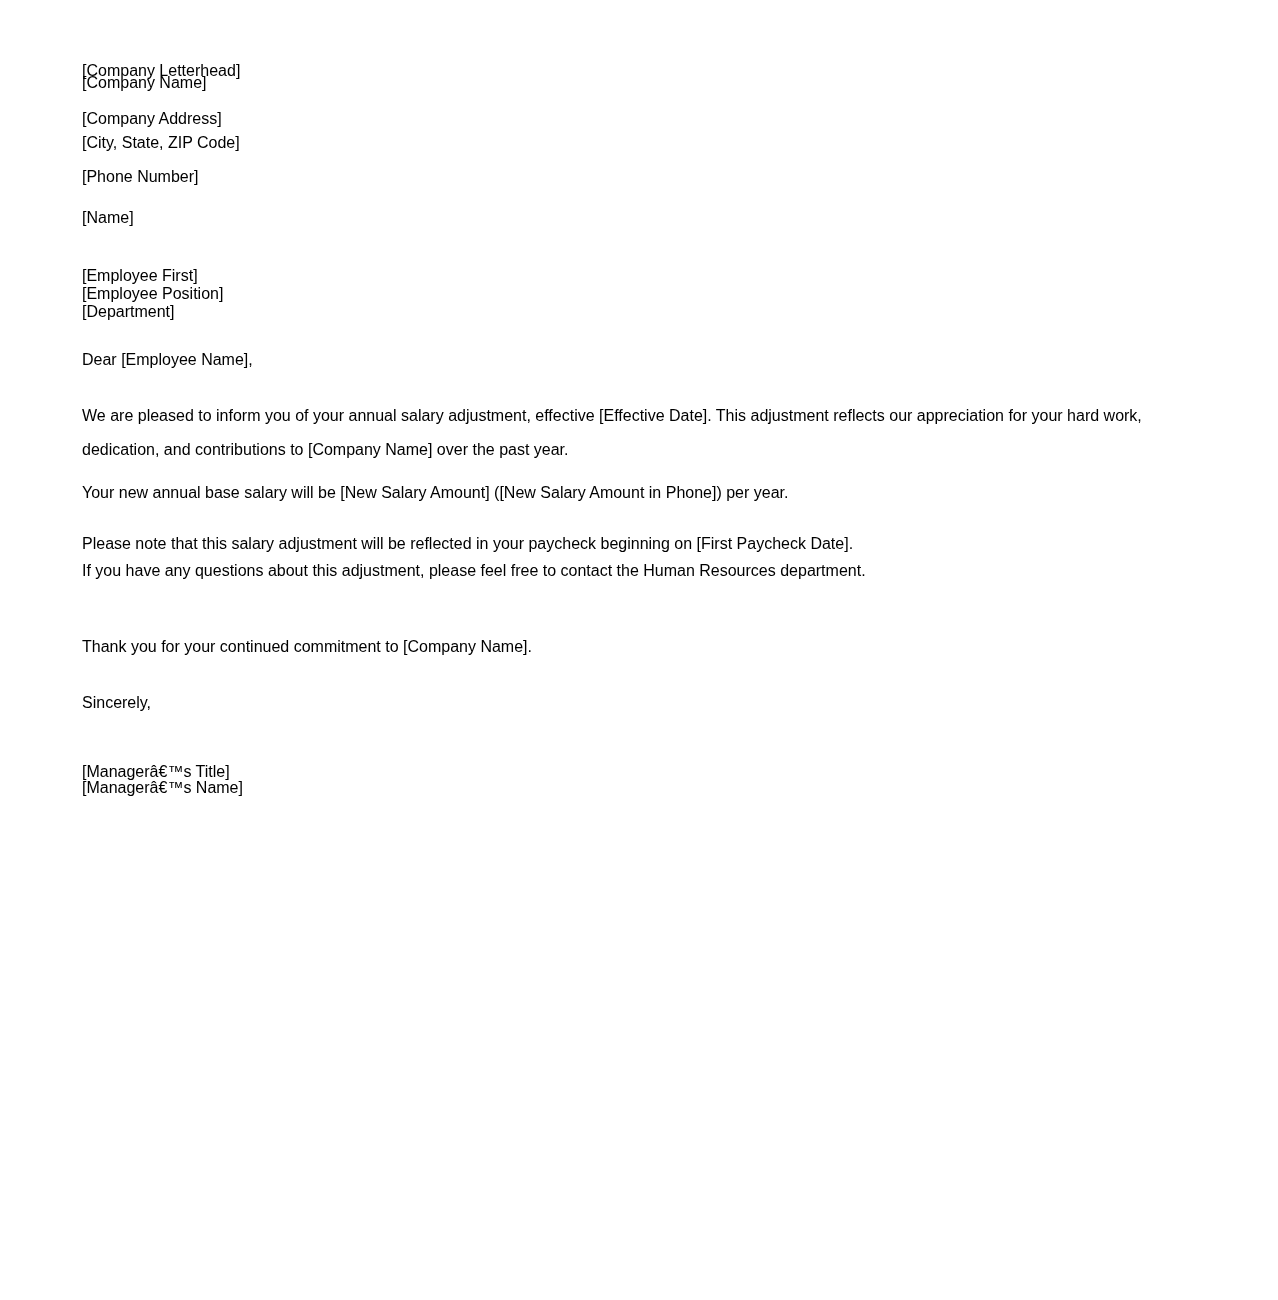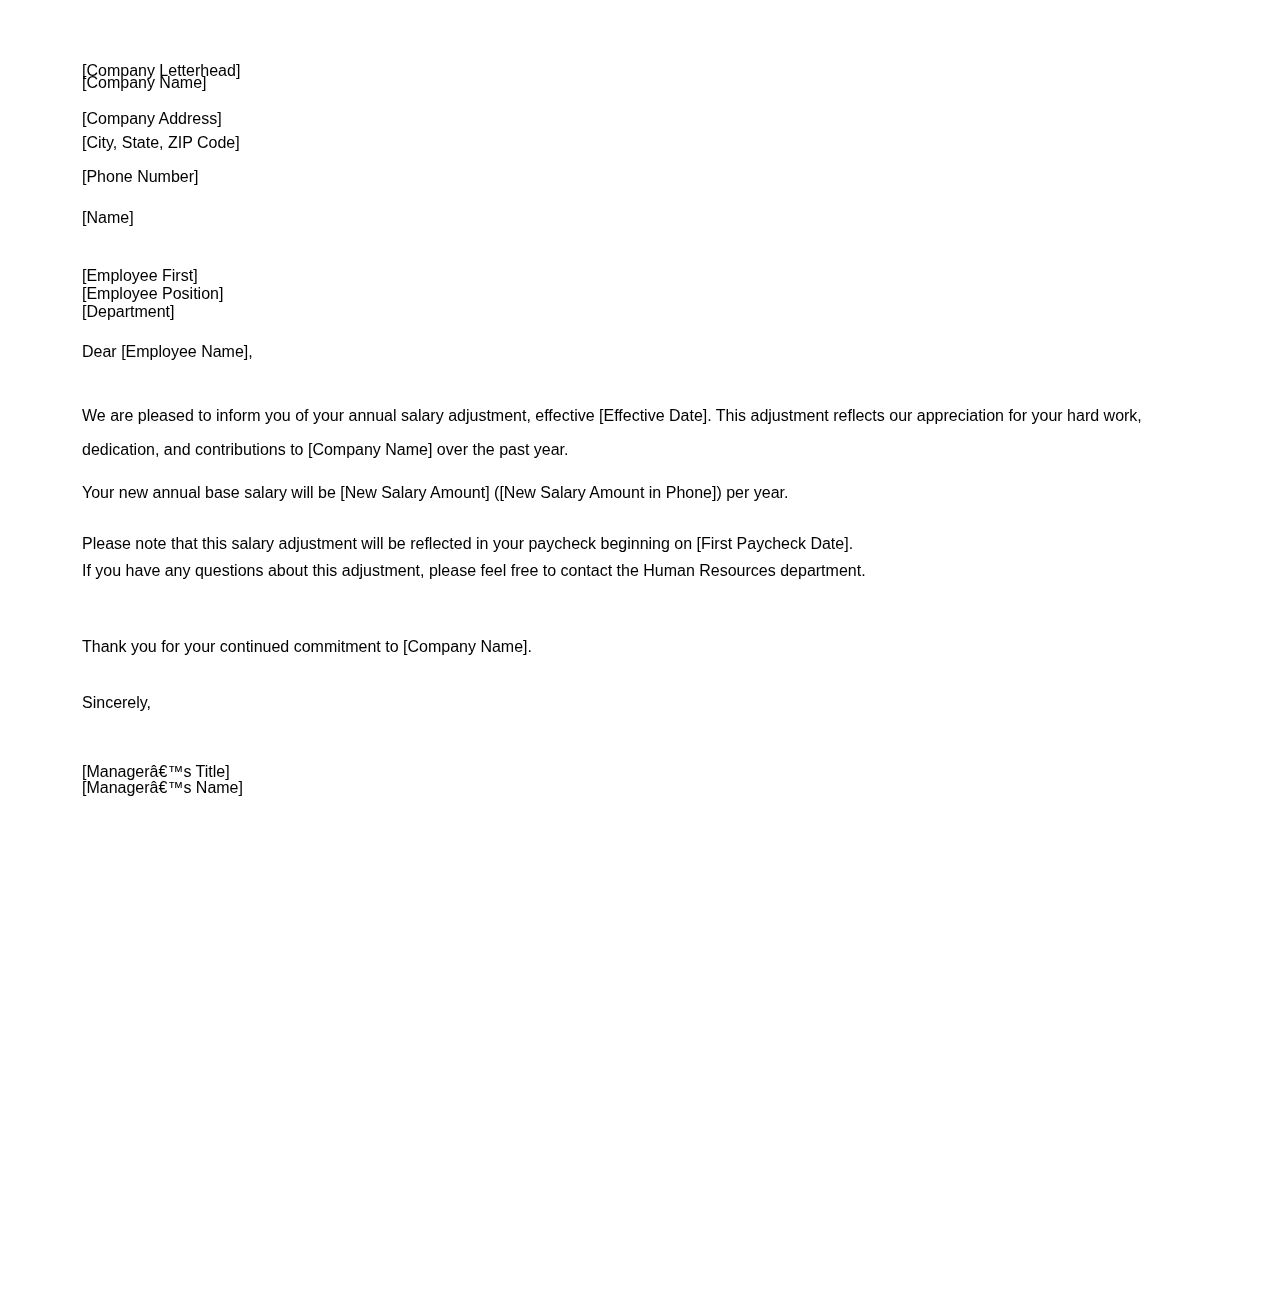--- a/index.html
+++ b/index.html
@@ -49,21 +49,21 @@
   </div>
 
   <div class="line" style="top:209px">[Name]</div>
 
   <div>
     <div class="line" style="top:267px">[Employee First]</div>
     <div class="line" style="top:285px">[Employee Position]</div>
     <div class="line" style="top:303px">[Department]</div>
   </div>
 
-  <div class="line" style="top:343px">Dear [Employee Name],</div>
+  <div class="line" style="top:351px">Dear [Employee Name],</div>
 
   <div>
     <div class="para" style="top:399px">We are pleased to inform you of your annual salary adjustment, effective [Effective Date]. This adjustment reflects our appreciation for your hard work, dedication, and contributions to [Company Name] over the past year.</div>
     <div class="para" style="top:476px">Your new annual base salary will be [New Salary Amount] ([New Salary Amount in Phone]) per year.</div>
     <div class="para" style="top:527px">Please note that this salary adjustment will be reflected in your paycheck beginning on [First Paycheck Date].</div>
     <div class="para" style="top:554px">If you have any questions about this adjustment, please feel free to contact the Human Resources department.</div>
     <div class="para" style="top:630px">Thank you for your continued commitment to [Company Name].</div>
   </div>
 
   <div>

